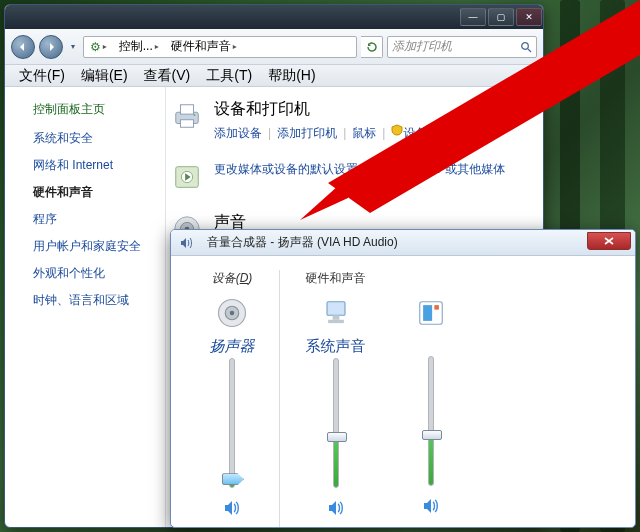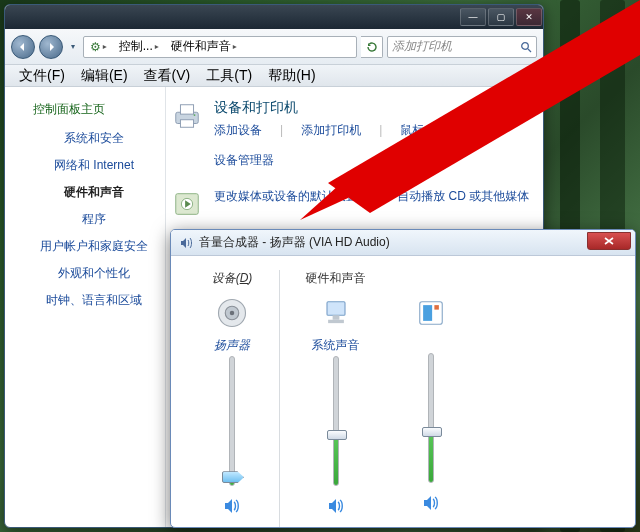--- a/index.html
+++ b/index.html
@@ -39,50 +39,50 @@
     display:flex;align-items:center;padding:0 4px;gap:4px;color:#888;font-size:12px;font-style:italic;}
   .searchbox svg{width:12px;height:12px;fill:#4a6a9a;}
 
   .menubar{height:22px;background:linear-gradient(#f0f4f8,#e0e6ec);border-bottom:1px solid #c8d0d8;
     display:flex;align-items:center;padding:0 6px;gap:0;font-size:14px;}
   .menubar .mi{padding:2px 8px;border-radius:2px;}
 
   .body{display:flex;height:calc(100% - 82px);}
   .sidebar{width:160px;padding:14px 10px 10px 28px;font-size:12px;}
   .sidebar .hdr{color:#16641a;margin-bottom:12px;}
-  .sidebar .link{color:#1a4a9a;margin:10px 0;text-align:center;}
+  .sidebar .link{color:#1a4a9a;margin:10px 0;}
   .sidebar .link.cur{color:#222;font-weight:bold;}
   .content{flex:1;padding:12px 10px 0 4px;font-size:12px;border-left:1px solid #e0e4e8;}
   .cat{display:flex;gap:10px;margin-bottom:18px;}
   .cat .icobox{width:34px;height:34px;flex:none;display:flex;align-items:center;justify-content:center;}
   .cat .icobox svg{width:30px;height:30px;}
   .cat .r{flex:1;}
-  .cat .title{color:#0c4a6e;font-size:14px;margin-bottom:4px;}
-  .cat .links{display:flex;flex-wrap:wrap;gap:12px;line-height:1.5;}
+  .cat .title{color:#000000;font-size:16px;margin-bottom:4px;}
+  .cat .links{display:flex;flex-wrap:wrap;gap:0;line-height:1.5;}
   .cat .lnk{color:#1a4a9a;white-space:nowrap;}
   .cat .sep{color:#bbb;margin:0 6px;}
 
   
   .win-vm{position:absolute;left:170px;top:229px;width:466px;height:299px;
     border:1px solid #6a8ab8;border-radius:5px;background:#fff;
     box-shadow:0 4px 18px rgba(0,0,0,.55);overflow:hidden;}
   .vm-title{height:26px;background:linear-gradient(#f0f6fc,#d8e4f0);
-    border-bottom:1px solid #bcc8d8;display:flex;align-items:center;padding:0 4px 0 8px;font-size:12px;color:#222;gap:6px;}
+    border-bottom:1px solid #bcc8d8;display:flex;align-items:center;padding:0 4px 0 8px;font-size:12px;color:#222;gap:14px;}
   .vm-title .spk{width:14px;height:14px;}
   .vm-title .t{flex:1;}
   .vm-close{width:44px;height:18px;margin-top:-4px;border-radius:0 0 3px 3px;
     background:linear-gradient(#d85050,#a82828);border:1px solid #883030;color:#fff;
     display:flex;align-items:center;justify-content:center;}
   .vm-body{padding:14px 10px 0 14px;display:flex;height:calc(100% - 26px);gap:0;}
   .vm-col{width:95px;display:flex;flex-direction:column;align-items:center;}
   .vm-col.dev-col{border-right:1px solid #d8dce0;margin-right:8px;font-style:italic;}
   .vm-sect{font-size:12px;color:#333;margin-bottom:10px;height:15px;}
   .vm-sect u{text-decoration:underline;}
   .vm-appico{width:36px;height:36px;display:flex;align-items:center;justify-content:center;margin-bottom:6px;}
-  .vm-label{font-size:12px;color:#1a4a9a;margin-bottom:2px;text-align:center;}
+  .vm-label{font-size:15px;color:#1a4a9a;margin-bottom:2px;text-align:center;}
   .vm-slider{position:relative;width:6px;height:130px;background:#d0d4d8;border:1px solid #b0b4b8;border-radius:3px;}
   .vm-slider .fill{position:absolute;bottom:0;left:0;right:0;background:linear-gradient(#5ac85a,#3aa83a);border-radius:0 0 2px 2px;}
   .vm-thumb{position:absolute;left:-7px;width:20px;height:10px;background:linear-gradient(#fafcfe,#d0dae6);
     border:1px solid #7a8a9a;border-radius:2px;}
   .vm-thumb.main{width:22px;height:12px;left:-8px;background:linear-gradient(#c0e8ff,#70c0f0);
     clip-path:polygon(0 0,70% 0,100% 50%,70% 100%,0 100%);}
   .vm-mute{margin-top:10px;width:20px;height:20px;}
   .vm-mute svg{width:20px;height:20px;}
 
   

